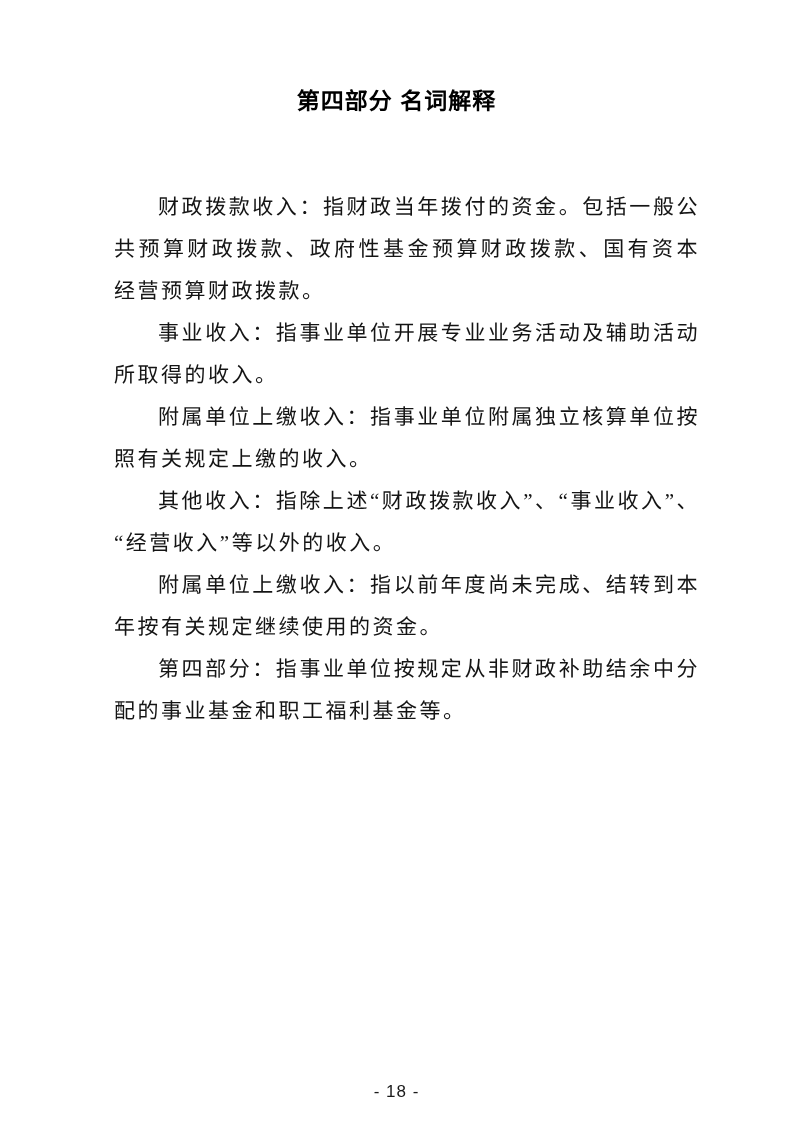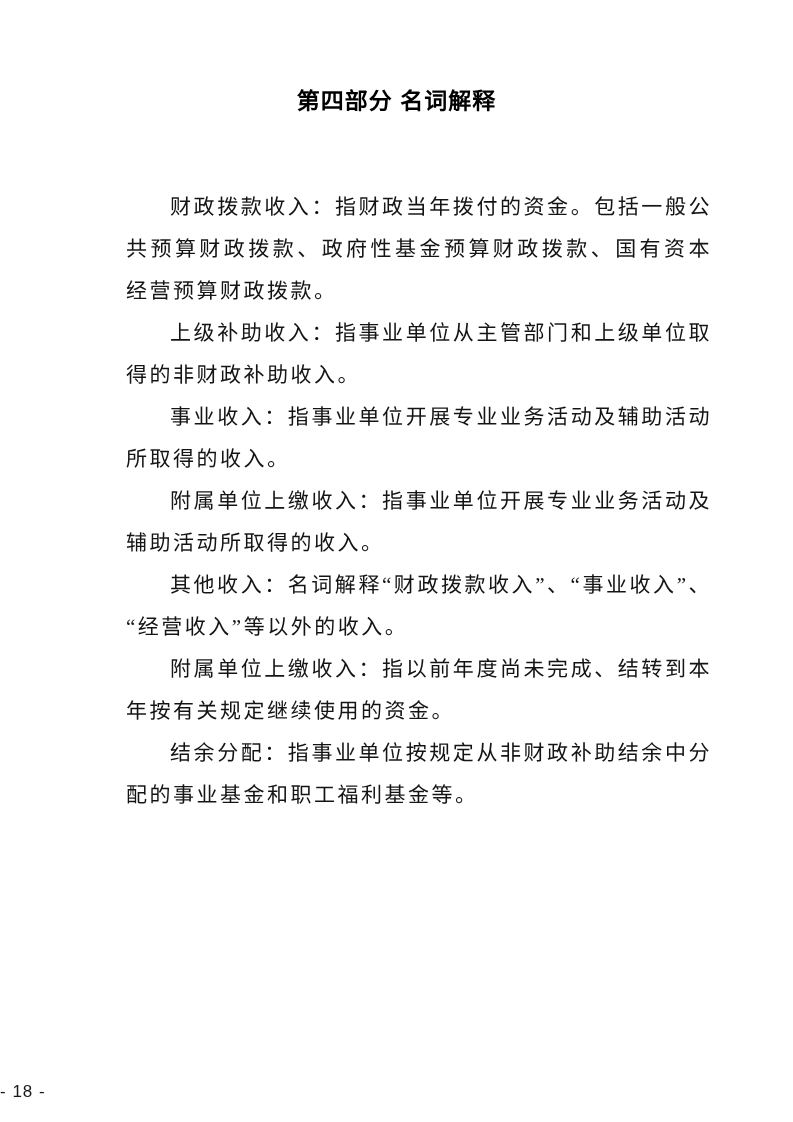--- a/index.html
+++ b/index.html
@@ -28,60 +28,59 @@
     font-weight: 700;
     font-size: 23px;
     letter-spacing: 1px;
     color: #000000;
   }
   .doc-body {
     position: absolute;
     top: 186px;
     left: 114px;
     width: 586px;
-    margin-left: 12px;
   }
   .doc-body p.para {
     margin: 0;
     font-size: 21px;
     line-height: 42px;
     letter-spacing: 2.5px;
     text-align: justify;
     text-justify: inter-character;
     text-indent: 44px;
     word-break: break-all;
     color: #141414;
   }
   .page-footer {
     position: absolute;
     left: 0;
     right: 0;
     bottom: 20px;
+    text-align: center;
   }
   .page-number {
     font-family: "Liberation Sans", "DejaVu Sans", sans-serif;
     font-size: 17px;
     color: #1a1a1a;
     letter-spacing: 1px;
   }
 </style>
 </head>
 <body>
 
 <div class="page">
 
   <h1 class="doc-title">第四部分 名词解释</h1>
 
   <div class="doc-body">
     <p class="para">财政拨款收入：指财政当年拨付的资金。包括一般公共预算财政拨款、政府性基金预算财政拨款、国有资本经营预算财政拨款。</p>
-    <p class="para">上级补助收入：指事业单位从主管部门和上级单位取得的非财政补助收入。</p>
     <p class="para">事业收入：指事业单位开展专业业务活动及辅助活动所取得的收入。</p>
-    <p class="para">附属单位上缴收入：指事业单位开展专业业务活动及辅助活动所取得的收入。</p>
-    <p class="para">其他收入：名词解释“财政拨款收入”、“事业收入”、“经营收入”等以外的收入。</p>
+    <p class="para">附属单位上缴收入：指事业单位附属独立核算单位按照有关规定上缴的收入。</p>
+    <p class="para">其他收入：指除上述“财政拨款收入”、“事业收入”、“经营收入”等以外的收入。</p>
     <p class="para">附属单位上缴收入：指以前年度尚未完成、结转到本年按有关规定继续使用的资金。</p>
-    <p class="para">结余分配：指事业单位按规定从非财政补助结余中分配的事业基金和职工福利基金等。</p>
+    <p class="para">第四部分：指事业单位按规定从非财政补助结余中分配的事业基金和职工福利基金等。</p>
   </div>
 
   <div class="page-footer">
     <span class="page-number">- 18 -</span>
   </div>
 
 </div>
 
 </body></html>

